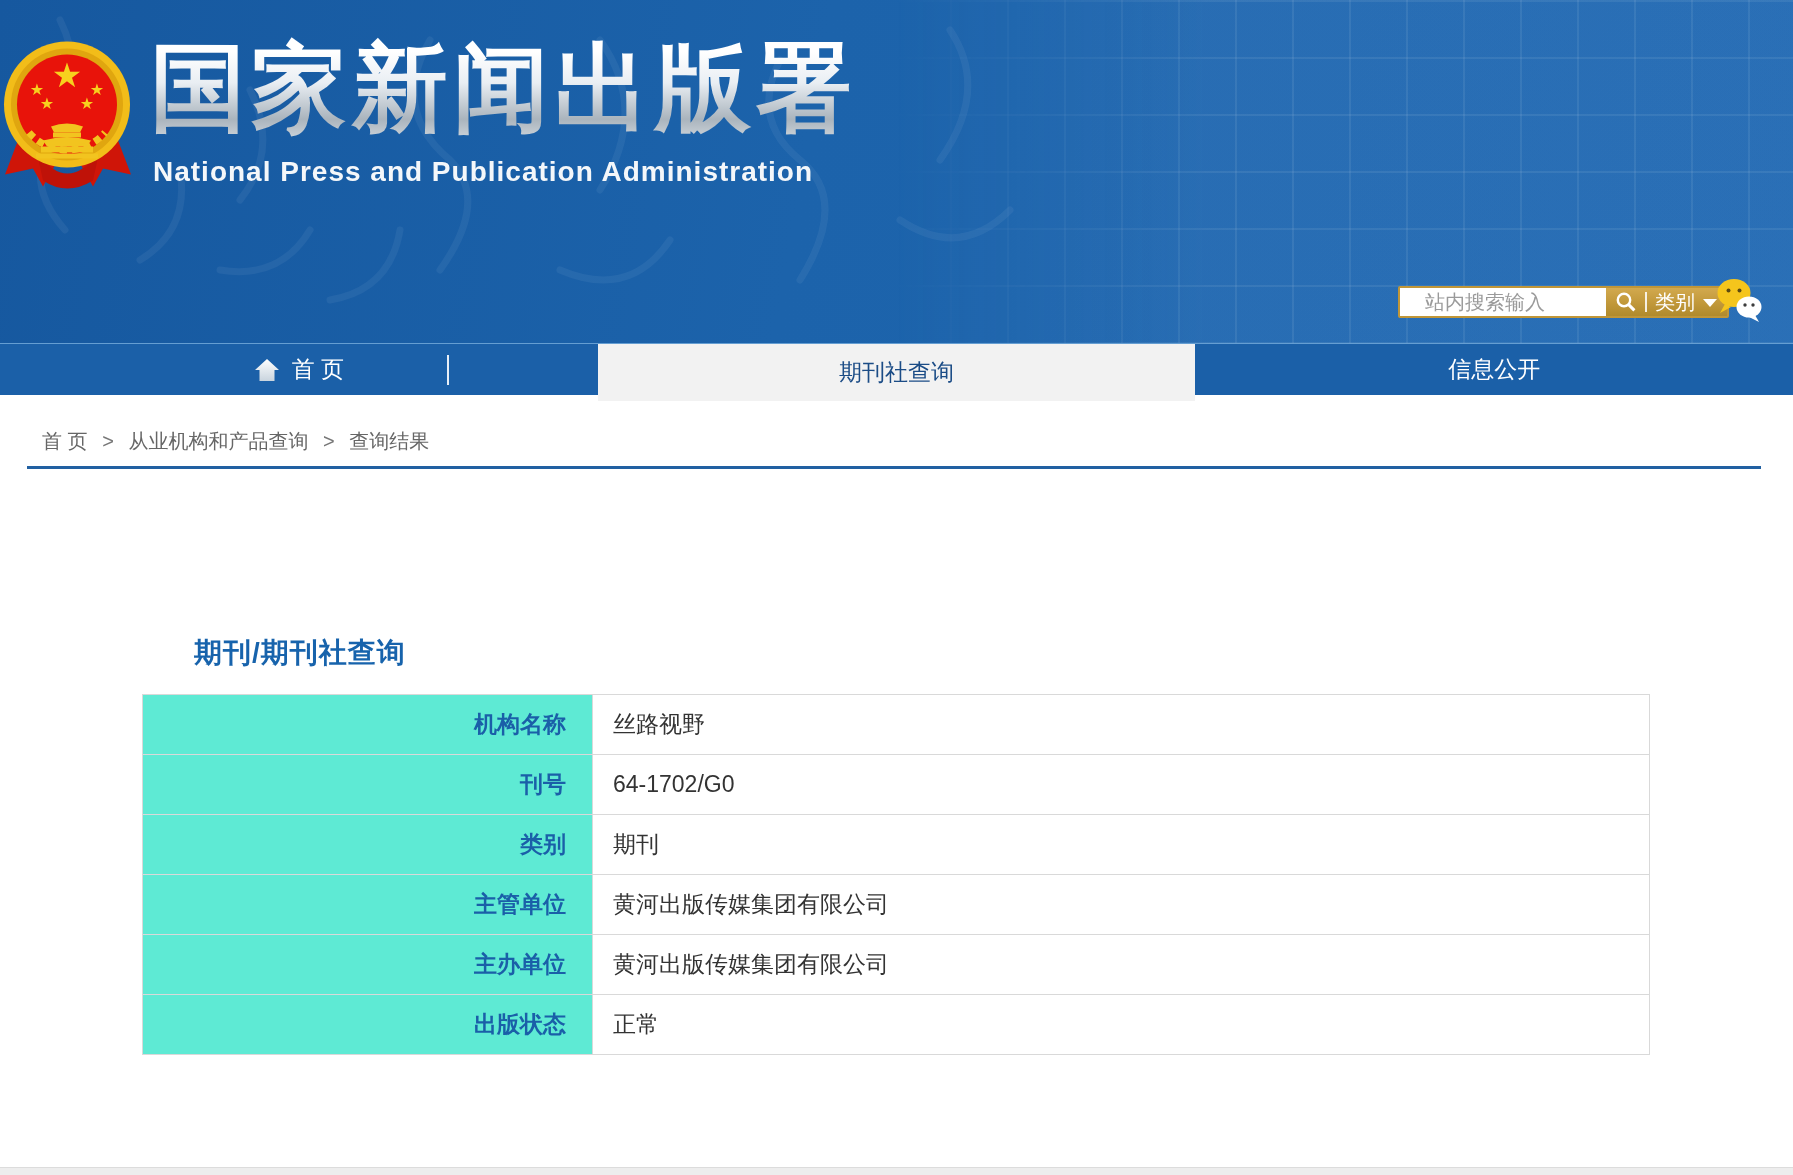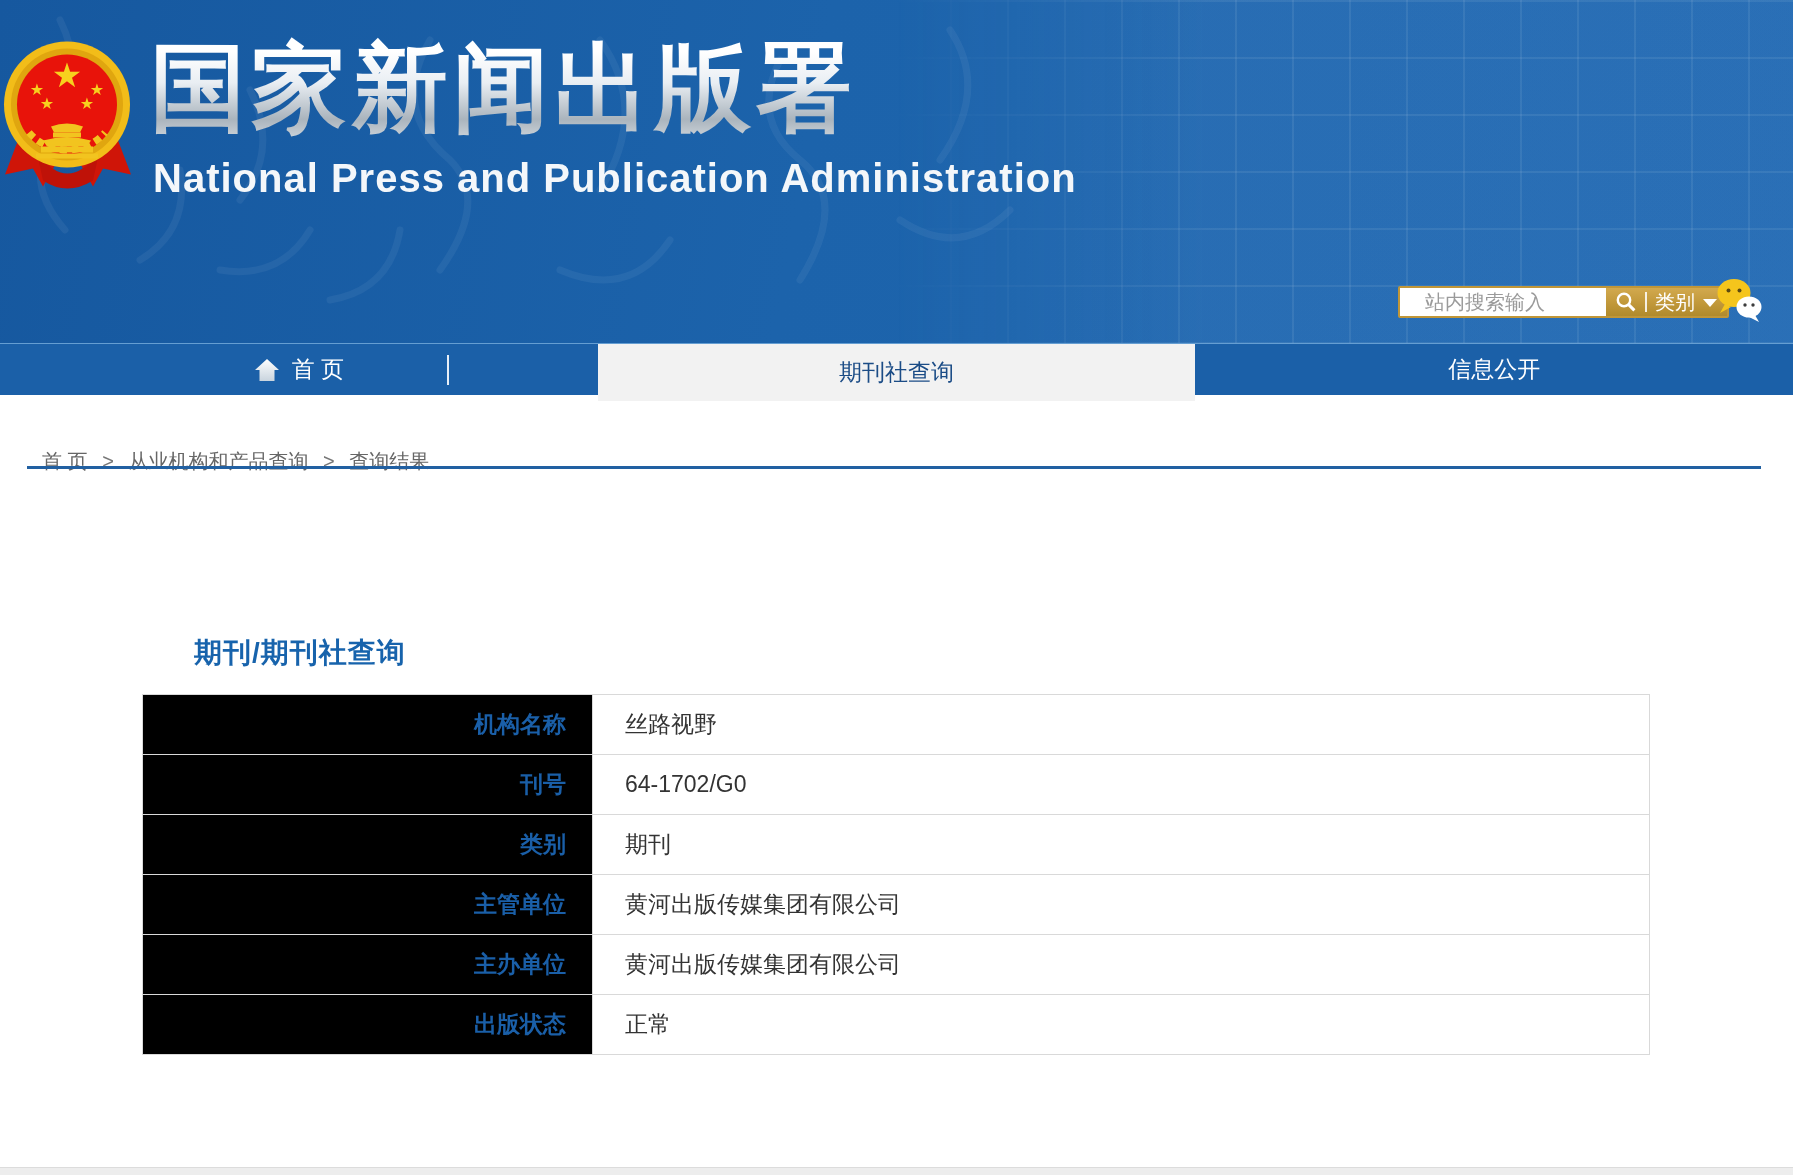--- a/index.html
+++ b/index.html
@@ -17,21 +17,21 @@
         linear-gradient(rgba(140,190,240,.10), rgba(140,190,240,.10));
       background-size:57px 57px,57px 57px,100% 100%;
       -webkit-mask-image:linear-gradient(90deg,transparent,#000 35%);
               mask-image:linear-gradient(90deg,transparent,#000 35%);}
   .emblem{position:absolute;left:3px;top:33px;width:130px;height:158px;}
   .site-title{position:absolute;left:150px;top:36px;margin:0;font-size:96px;font-weight:bold;
       letter-spacing:5px;line-height:1.08;
       background:linear-gradient(180deg,#ffffff 15%,#e9eef3 45%,#aab4bd 80%,#cfd6dc 100%);
       -webkit-background-clip:text;background-clip:text;color:transparent;
       text-shadow:0 2px 2px rgba(0,30,70,.0);}
-  .site-sub{position:absolute;left:153px;top:156px;margin:0;font-size:40px;font-weight:bold;
+  .site-sub{position:absolute;left:153px;top:156px;margin:0;font-size:28px;font-weight:bold;
       color:#f4f7fa;letter-spacing:1px;}
 
   
   .search{position:absolute;left:1398px;top:286px;height:32px;display:flex;align-items:stretch;
           border:2px solid #c09638;border-radius:2px;background:#fff;box-sizing:border-box;}
   .search input{width:156px;border:none;outline:none;padding:0 25px;font-size:20px;color:#666;
           font-family:inherit;background:#fff;}
   .search input::placeholder{color:#9a9a9a;}
   .search-gold{display:flex;align-items:center;gap:8px;padding:0 10px 0 9px;
           background:linear-gradient(180deg,#d2a94e 0%,#c1983a 55%,#b08a2c 100%);
@@ -45,35 +45,35 @@
   
   .nav{position:absolute;top:343px;left:0;width:1793px;height:51px;background:#1b60a8;
        border-top:1px solid #659ed2;display:flex;}
   .nav-item{flex:1 1 0;display:flex;align-items:center;justify-content:center;gap:12px;
        color:#fff;font-size:23px;cursor:pointer;position:relative;}
   .nav-item.active{background:#f2f2f2;color:#1b4c86;height:57px;z-index:2;}
   .nav-sep{position:absolute;left:447px;top:11px;width:2px;height:30px;background:rgba(255,255,255,.9);}
   .home-ico{width:26px;height:24px;}
 
   
-  .breadcrumb{position:absolute;left:42px;top:428px;font-size:20px;color:#666;margin-top:20px;}
+  .breadcrumb{position:absolute;left:42px;top:428px;font-size:20px;color:#666;}
   .breadcrumb span{cursor:default;}
   .breadcrumb .bc-link{cursor:pointer;}
   .bc-sep{margin:0 9px;color:#777;}
   .rule{position:absolute;left:27px;top:466px;width:1734px;height:3px;background:#2160a2;}
 
   
   .main-title{position:absolute;left:177px;top:617px;margin:17px;font-size:28px;font-weight:bold;
       color:#1763ac;letter-spacing:1px;}
   .qtable{position:absolute;left:142px;top:694px;width:1508px;border-collapse:collapse;
       font-size:23px;}
   .qtable td{border:1px solid #d9d9d9;height:60px;box-sizing:border-box;}
-  .qtable td.lbl{width:450px;background:#000000;text-align:right;padding-right:26px;
+  .qtable td.lbl{width:450px;background:#5eead4;text-align:right;padding-right:26px;
       color:#1a5fa8;font-weight:bold;}
-  .qtable td.val{padding-left:32px;color:#333;background:#fff;}
+  .qtable td.val{padding-left:20px;color:#333;background:#fff;}
 
   .footer-strip{position:absolute;left:0;top:1167px;width:1793px;height:8px;background:#ededed;
       border-top:1px solid #dcdcdc;}
 </style>
 </head>
 <body>
 
 <div class="page">
 
   <div class="header">

